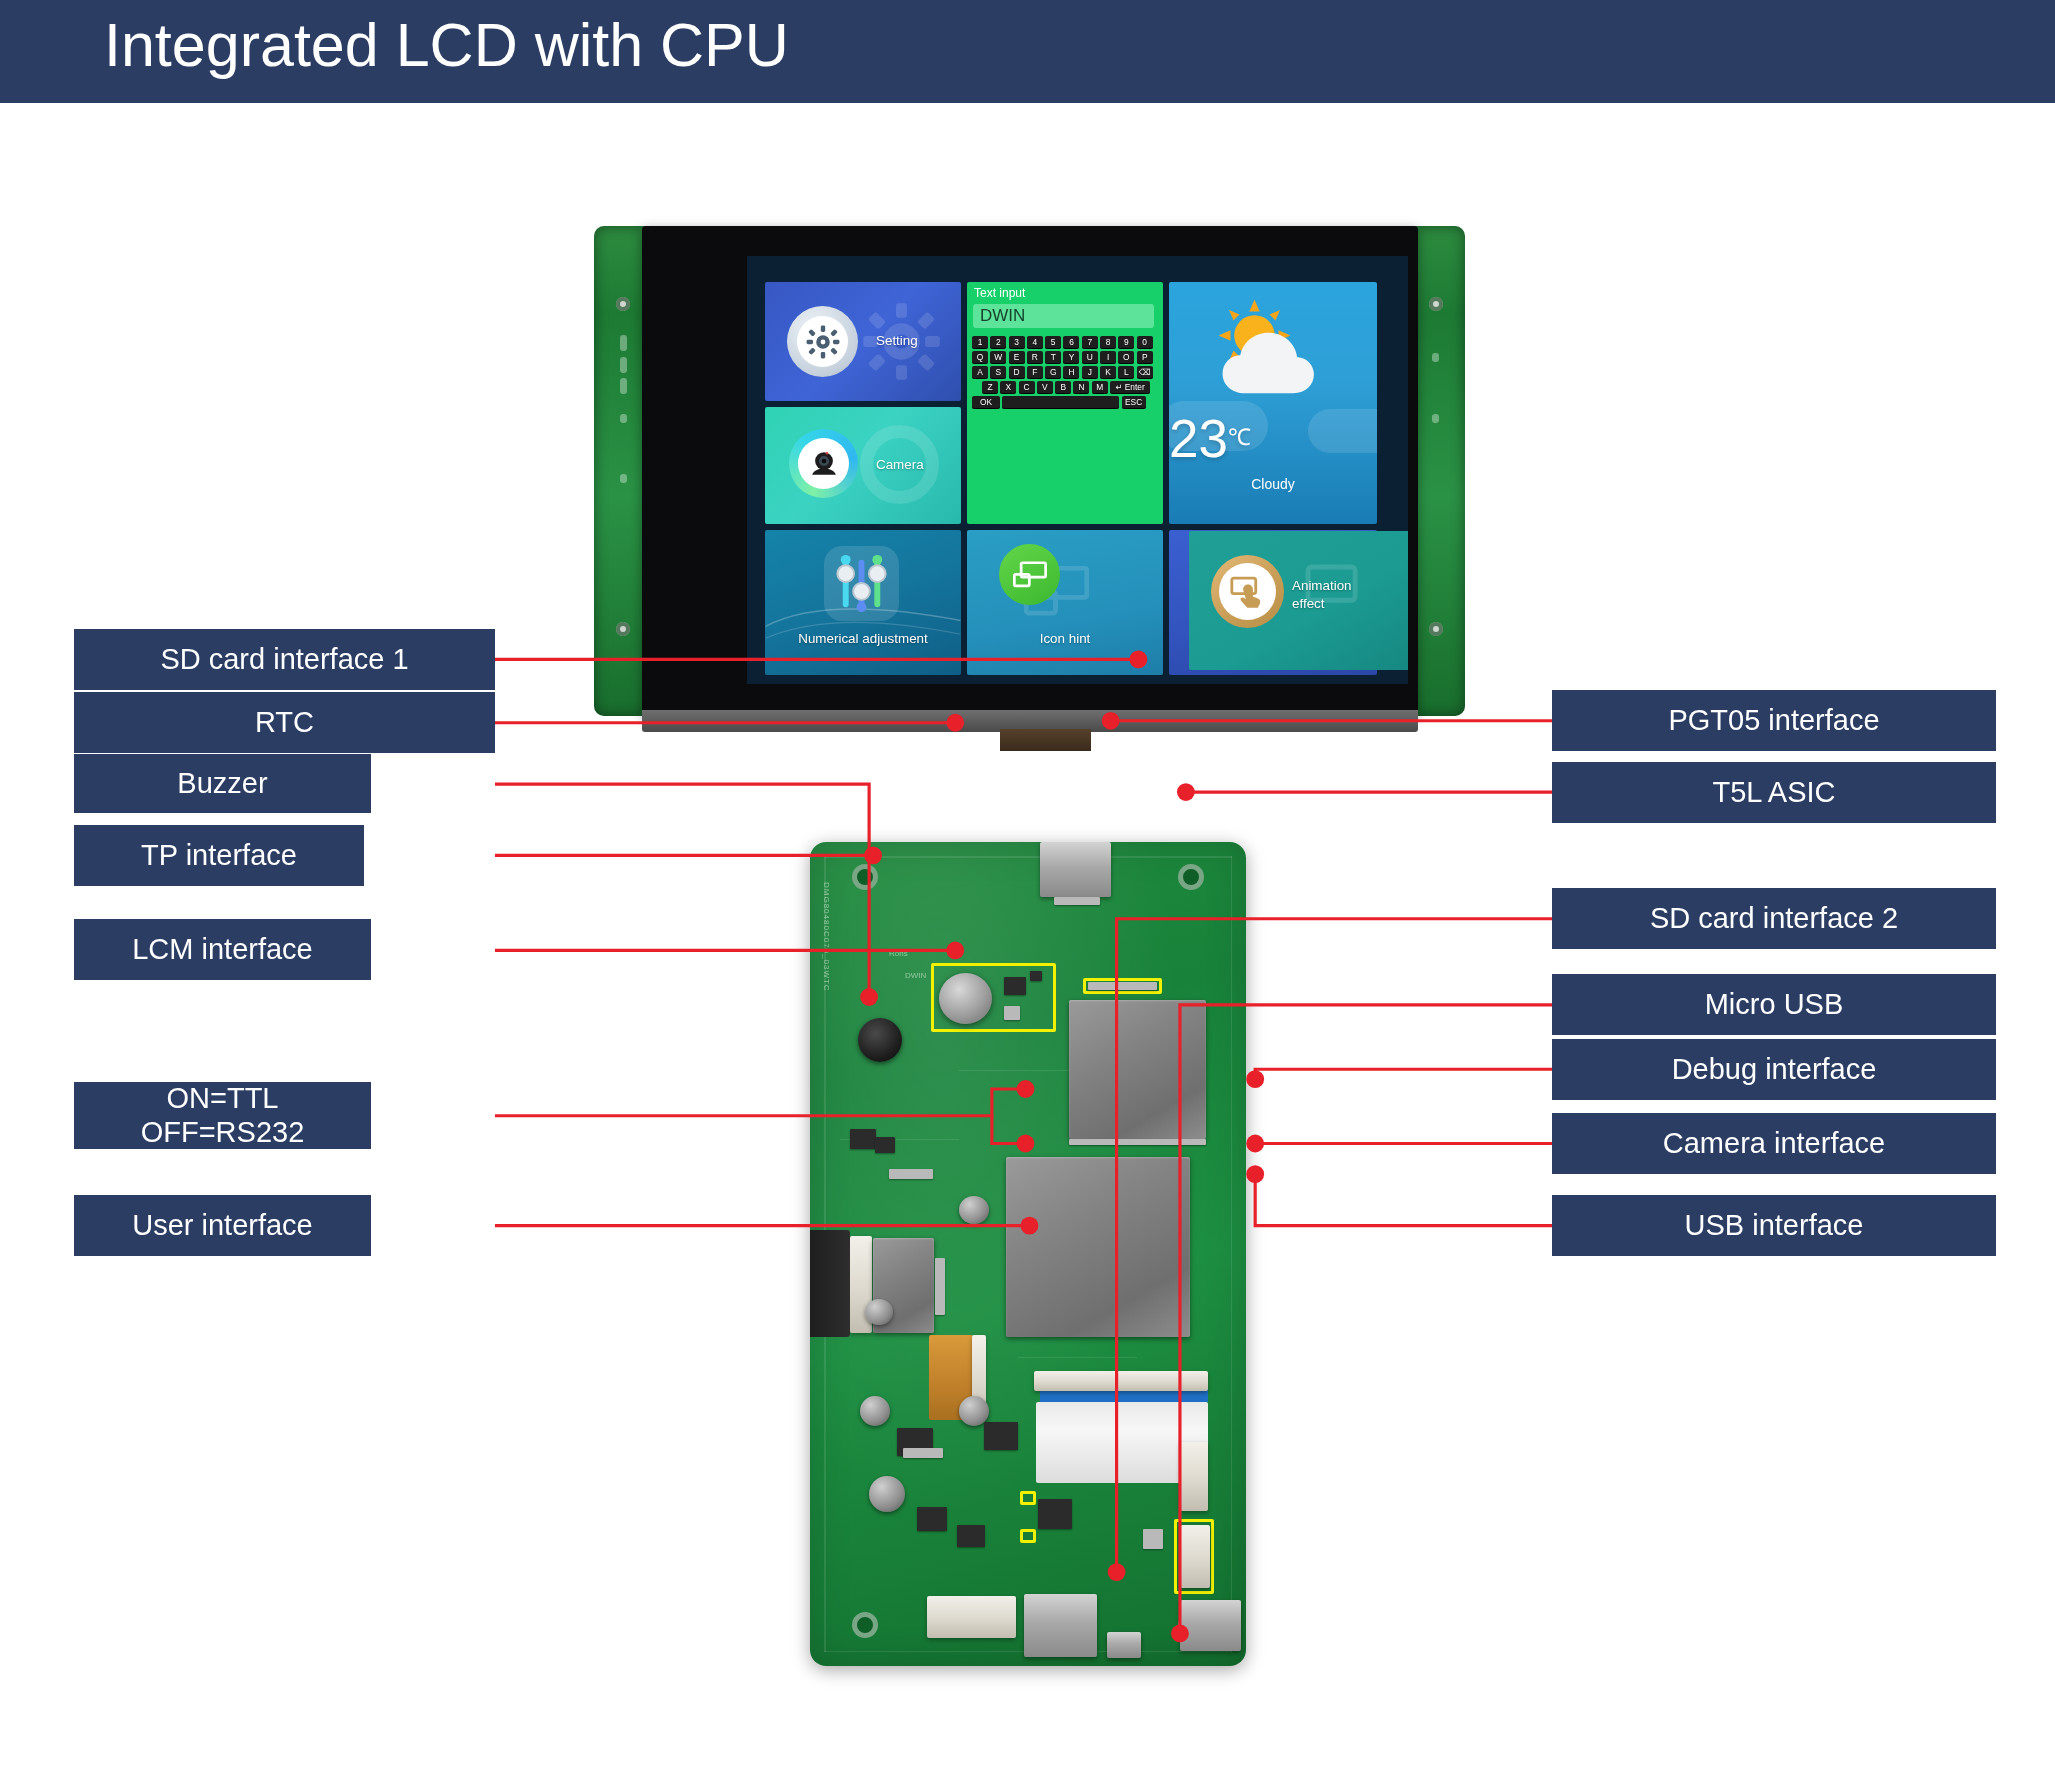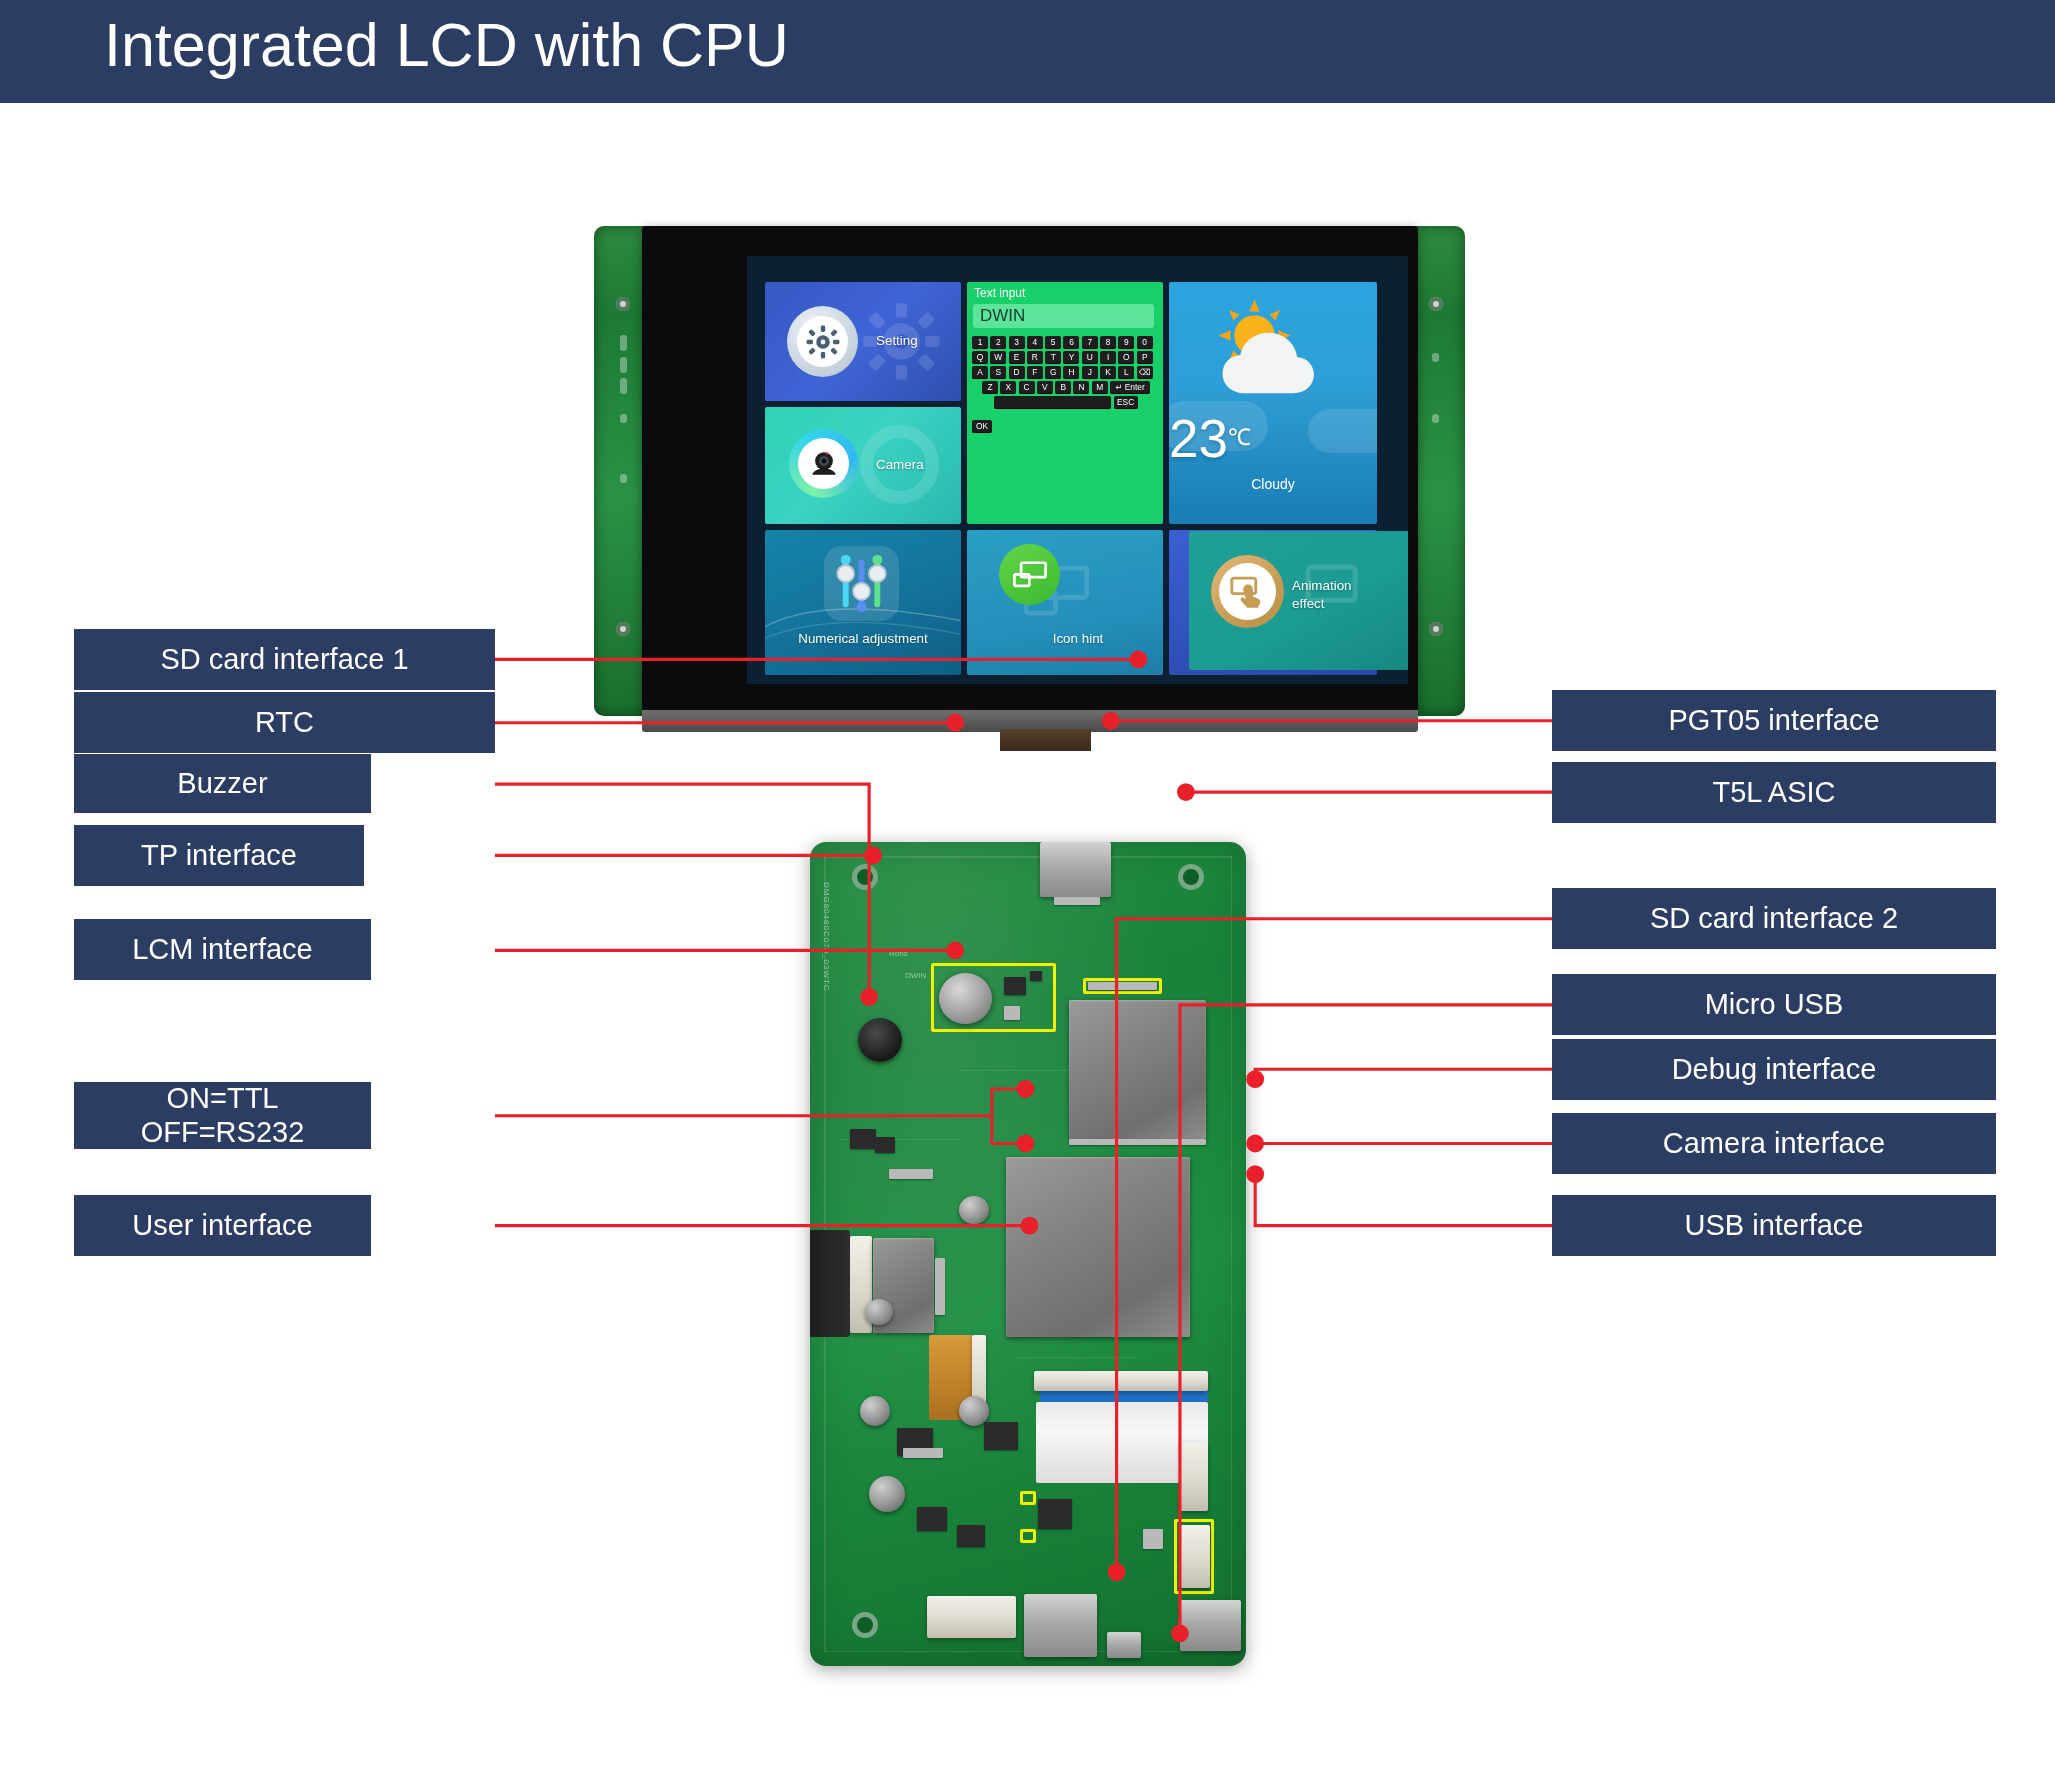--- a/index.html
+++ b/index.html
@@ -86,21 +86,21 @@
     box-sizing:border-box;
   }
   .kb-row{position:absolute;left:5px;display:flex;gap:2.3px;}
   .key{
     background:#1e1e1e;color:#fff;border-radius:2px;
     font-size:8.4px;text-align:center;line-height:12.4px;height:12.4px;
     width:16px;box-shadow:0 1px 0 #000;
   }
   .key.wide{width:40px;}
   .key.space{width:117px;}
-  .key.ok{width:20px;margin-top:24px;}
+  .key.ok{width:28px;}
   .key.esc{width:24px;}
 
   .weather-sun{position:absolute;}
   .weather-cloud{position:absolute;}
   #weather-temp{
     position:absolute;left:0;width:100%;
     color:#ffffff;font-size:53px;line-height:53px;font-weight:300;
     text-shadow:0 2px 4px rgba(0,0,0,.2);
   }
   #weather-unit{font-size:23px;vertical-align:12px;}
@@ -392,21 +392,21 @@
               <rect x="14" y="2" width="50" height="30" rx="3" fill="none" stroke="#ffffff" stroke-width="5"></rect>
               <rect x="2" y="26" width="30" height="22" rx="3" fill="none" stroke="#ffffff" stroke-width="5"></rect>
             </svg>
           </div>
           <div style="position:absolute;left:32px;top:14px;width:61px;height:61px;border-radius:50%;background:linear-gradient(150deg,#63d64a,#3cb82f);display:flex;align-items:center;justify-content:center;">
             <svg viewBox="0 0 50 40" width="34" height="28" aria-hidden="true">
               <rect x="12" y="2" width="36" height="21" rx="2" fill="none" stroke="#ffffff" stroke-width="4"></rect>
               <rect x="2" y="19" width="22" height="17" rx="2" fill="none" stroke="#ffffff" stroke-width="4"></rect>
             </svg>
           </div>
-          <div class="tile-label" style="left:0;top:101px;width:196px;text-align:center;padding-left:13px;">Icon hint</div>
+          <div class="tile-label" style="left:0;top:101px;width:196px;text-align:center;">Icon hint</div>
         </div>
 
         <div class="tile" id="tile-popup" style="grid-column:3;grid-row:3;">
           <div class="ghost" style="left:99px;top:36px;width:73px;height:57px;">
             <svg viewBox="0 0 74 58" width="73" height="57" aria-hidden="true">
               <path d="M37 4 70 20 37 36 4 20z" fill="none" stroke="#ffffff" stroke-width="4"></path>
               <path d="M8 30 37 44 66 30" fill="none" stroke="#ffffff" stroke-width="4"></path>
             </svg>
           </div>
           <div style="position:absolute;left:40px;top:14px;width:63px;height:63px;border-radius:50%;background:radial-gradient(circle at 38% 30%,#e8eef4,#c4d0dc 70%,#aab8c8 100%);display:flex;align-items:center;justify-content:center;">

